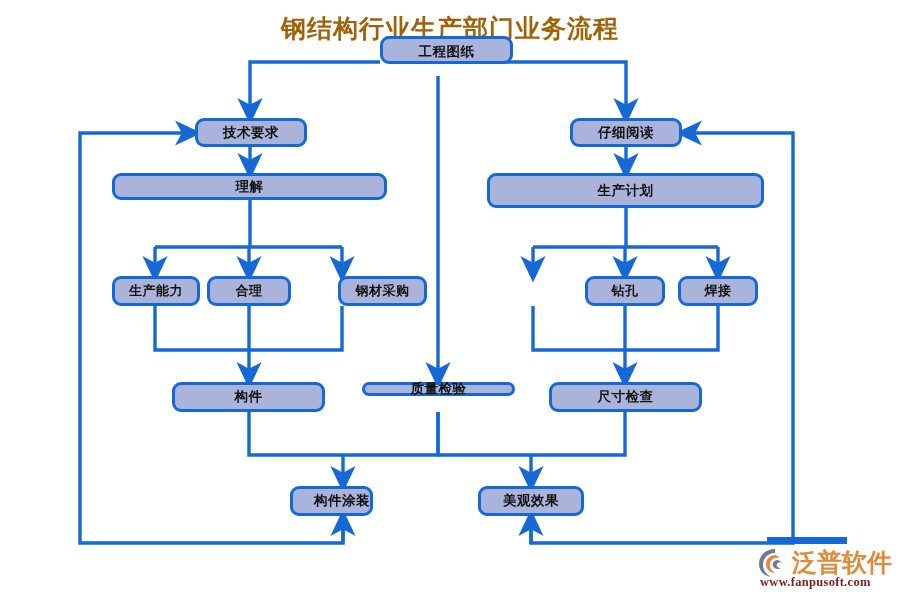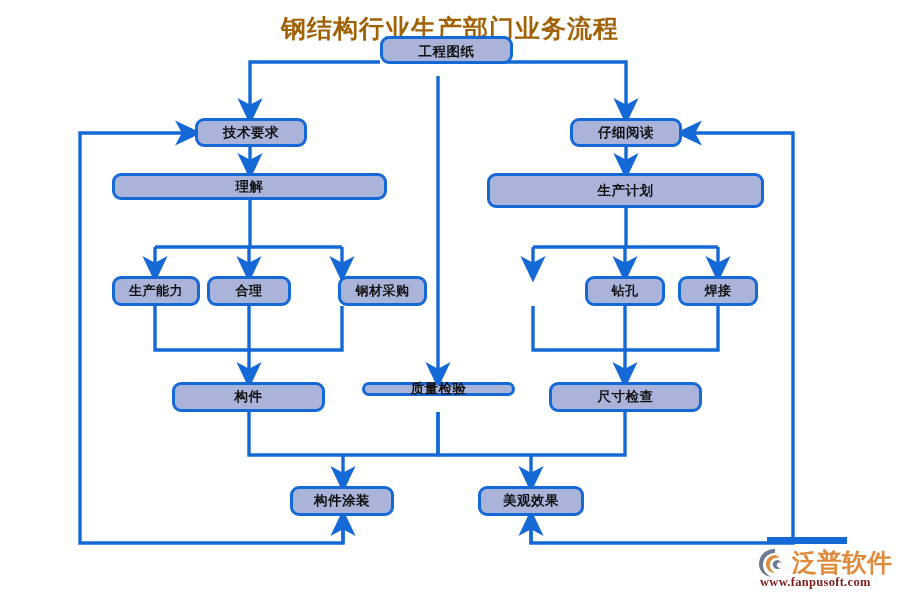--- a/index.html
+++ b/index.html
@@ -147,21 +147,21 @@
   </div>
 
   <div class="node" style="left:362px;top:382px;width:153px;height:14px;">
     <span>质量检验</span>
   </div>
 
   <div class="node" style="left:549px;top:382px;width:153px;height:30px;">
     <span>尺寸检查</span>
   </div>
 
-  <div class="node" style="left:290px;top:486px;width:104px;height:30px;">
+  <div class="node" style="left:290px;top:486px;width:83px;height:30px;justify-content:flex-end;">
     <span>构件涂装</span>
   </div>
 
   <div class="node" style="left:478px;top:486px;width:106px;height:30px;">
     <span>美观效果</span>
   </div>
 
   <div id="logo-bar"></div>
   <div id="logo">
     <svg id="logo-mark" viewBox="0 0 34 30" xmlns="http://www.w3.org/2000/svg">

